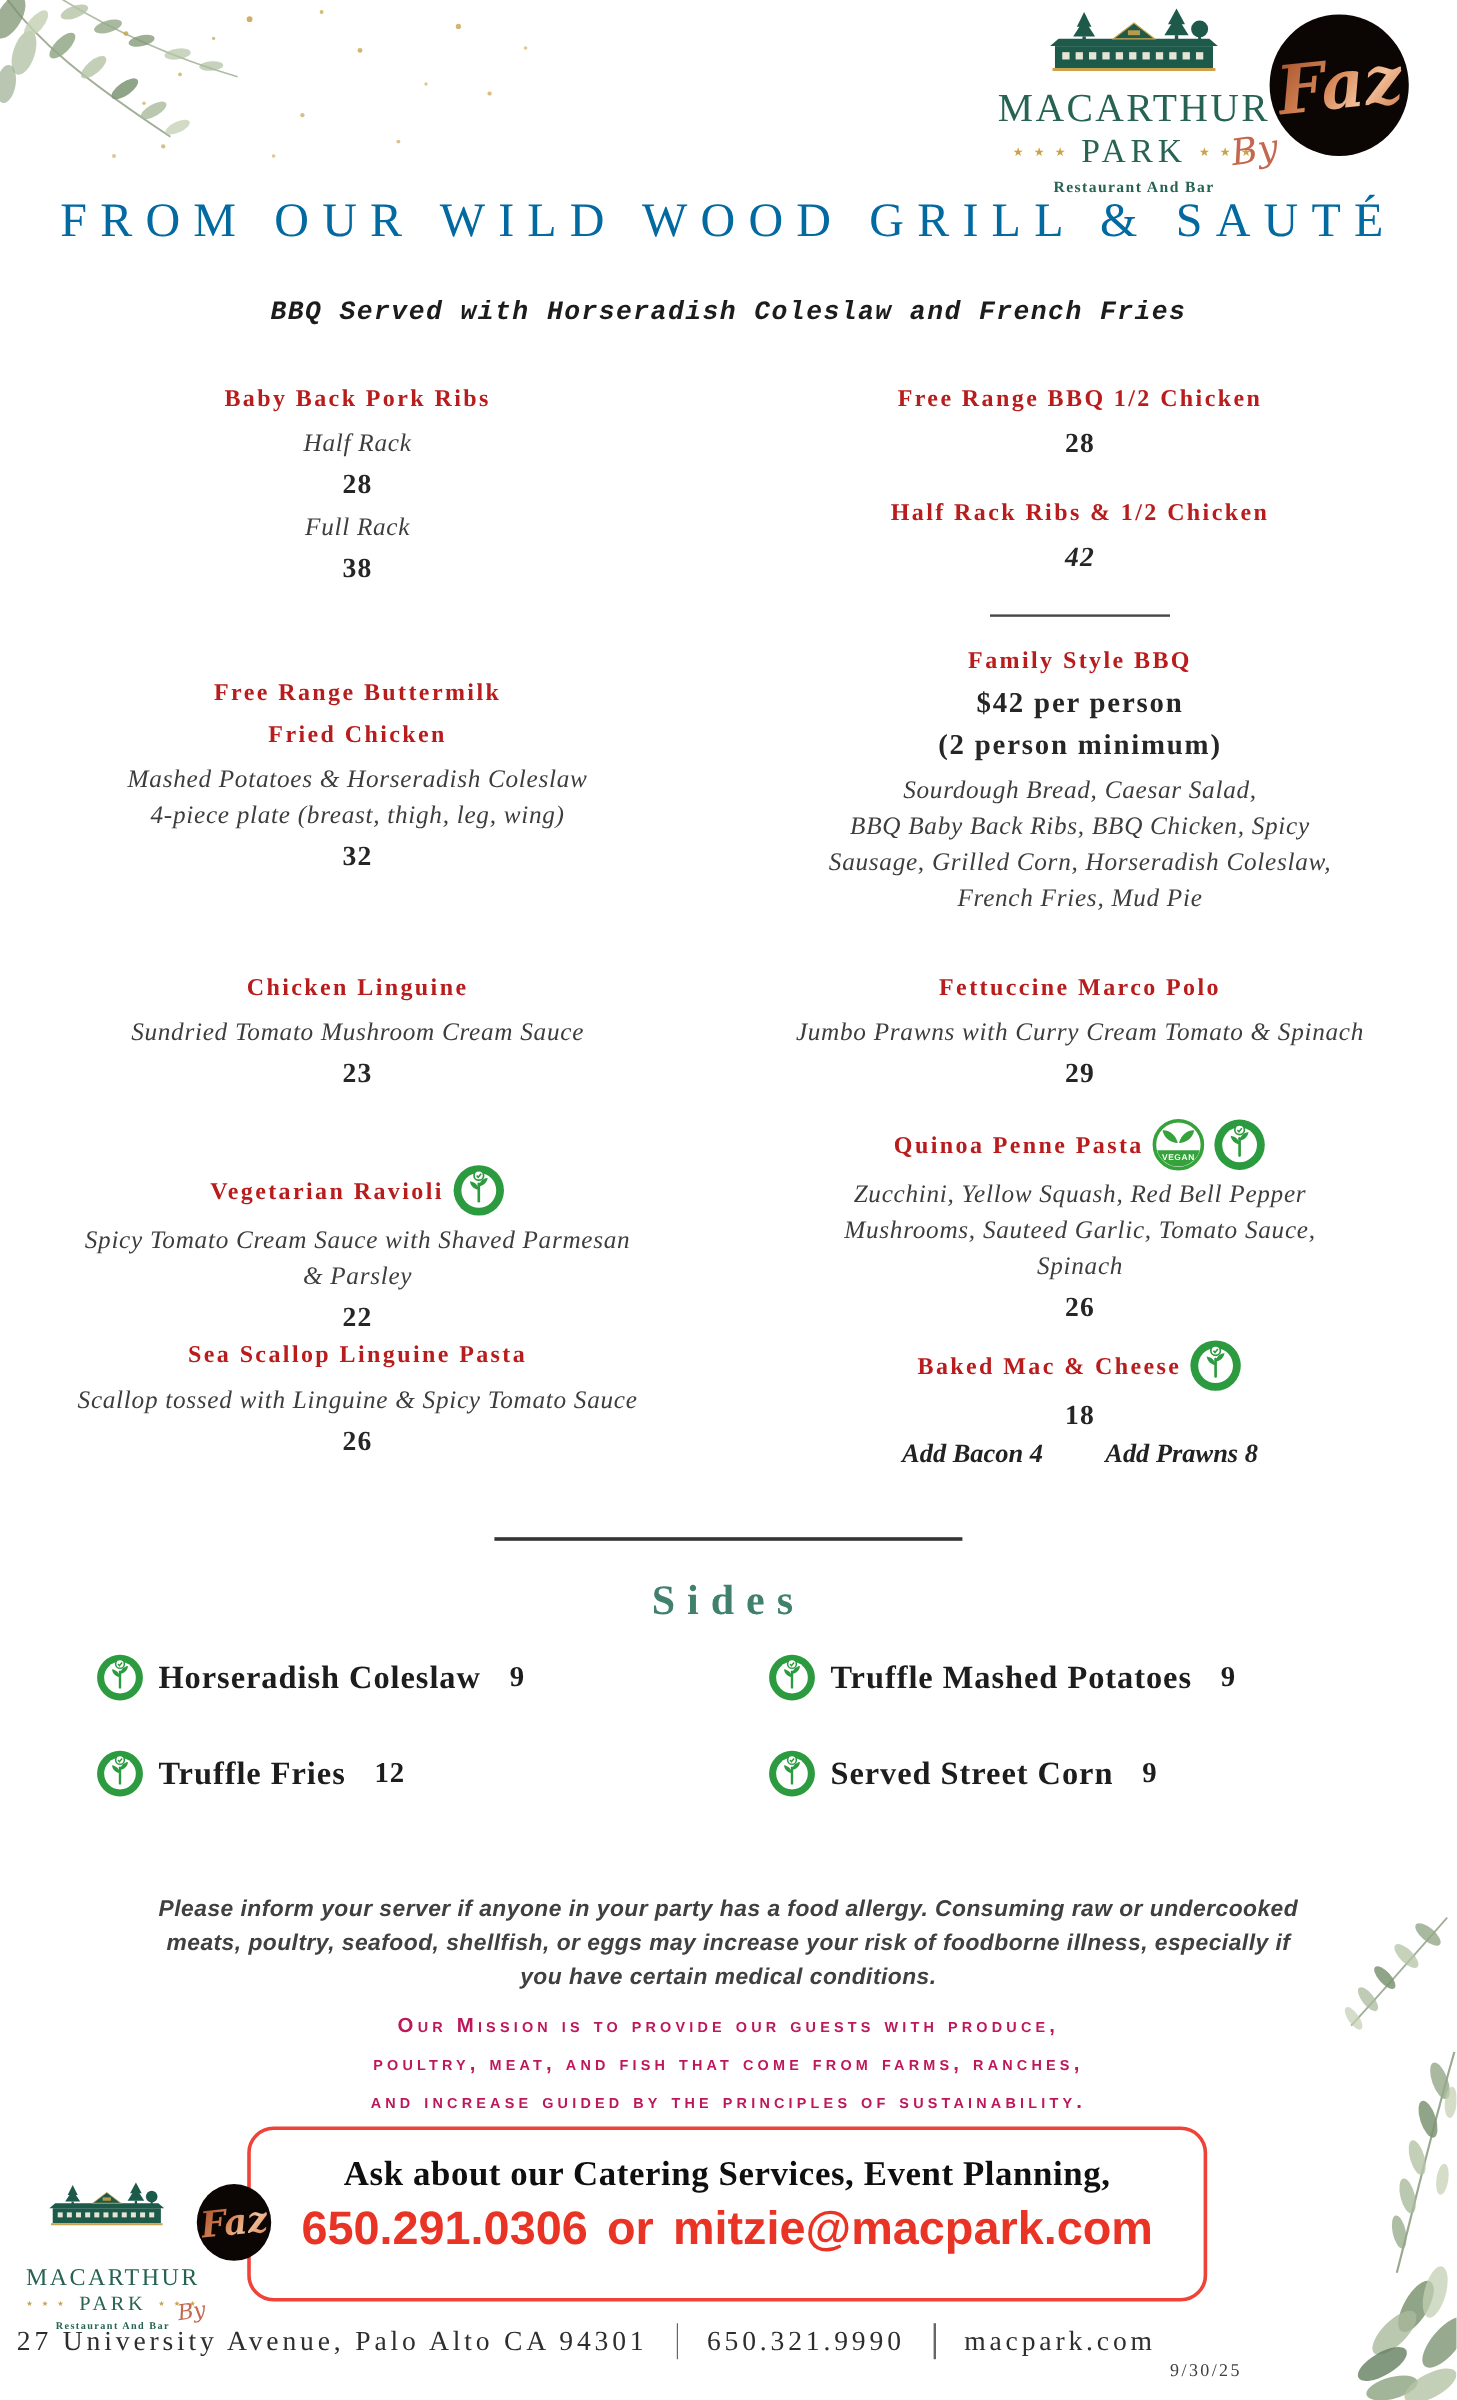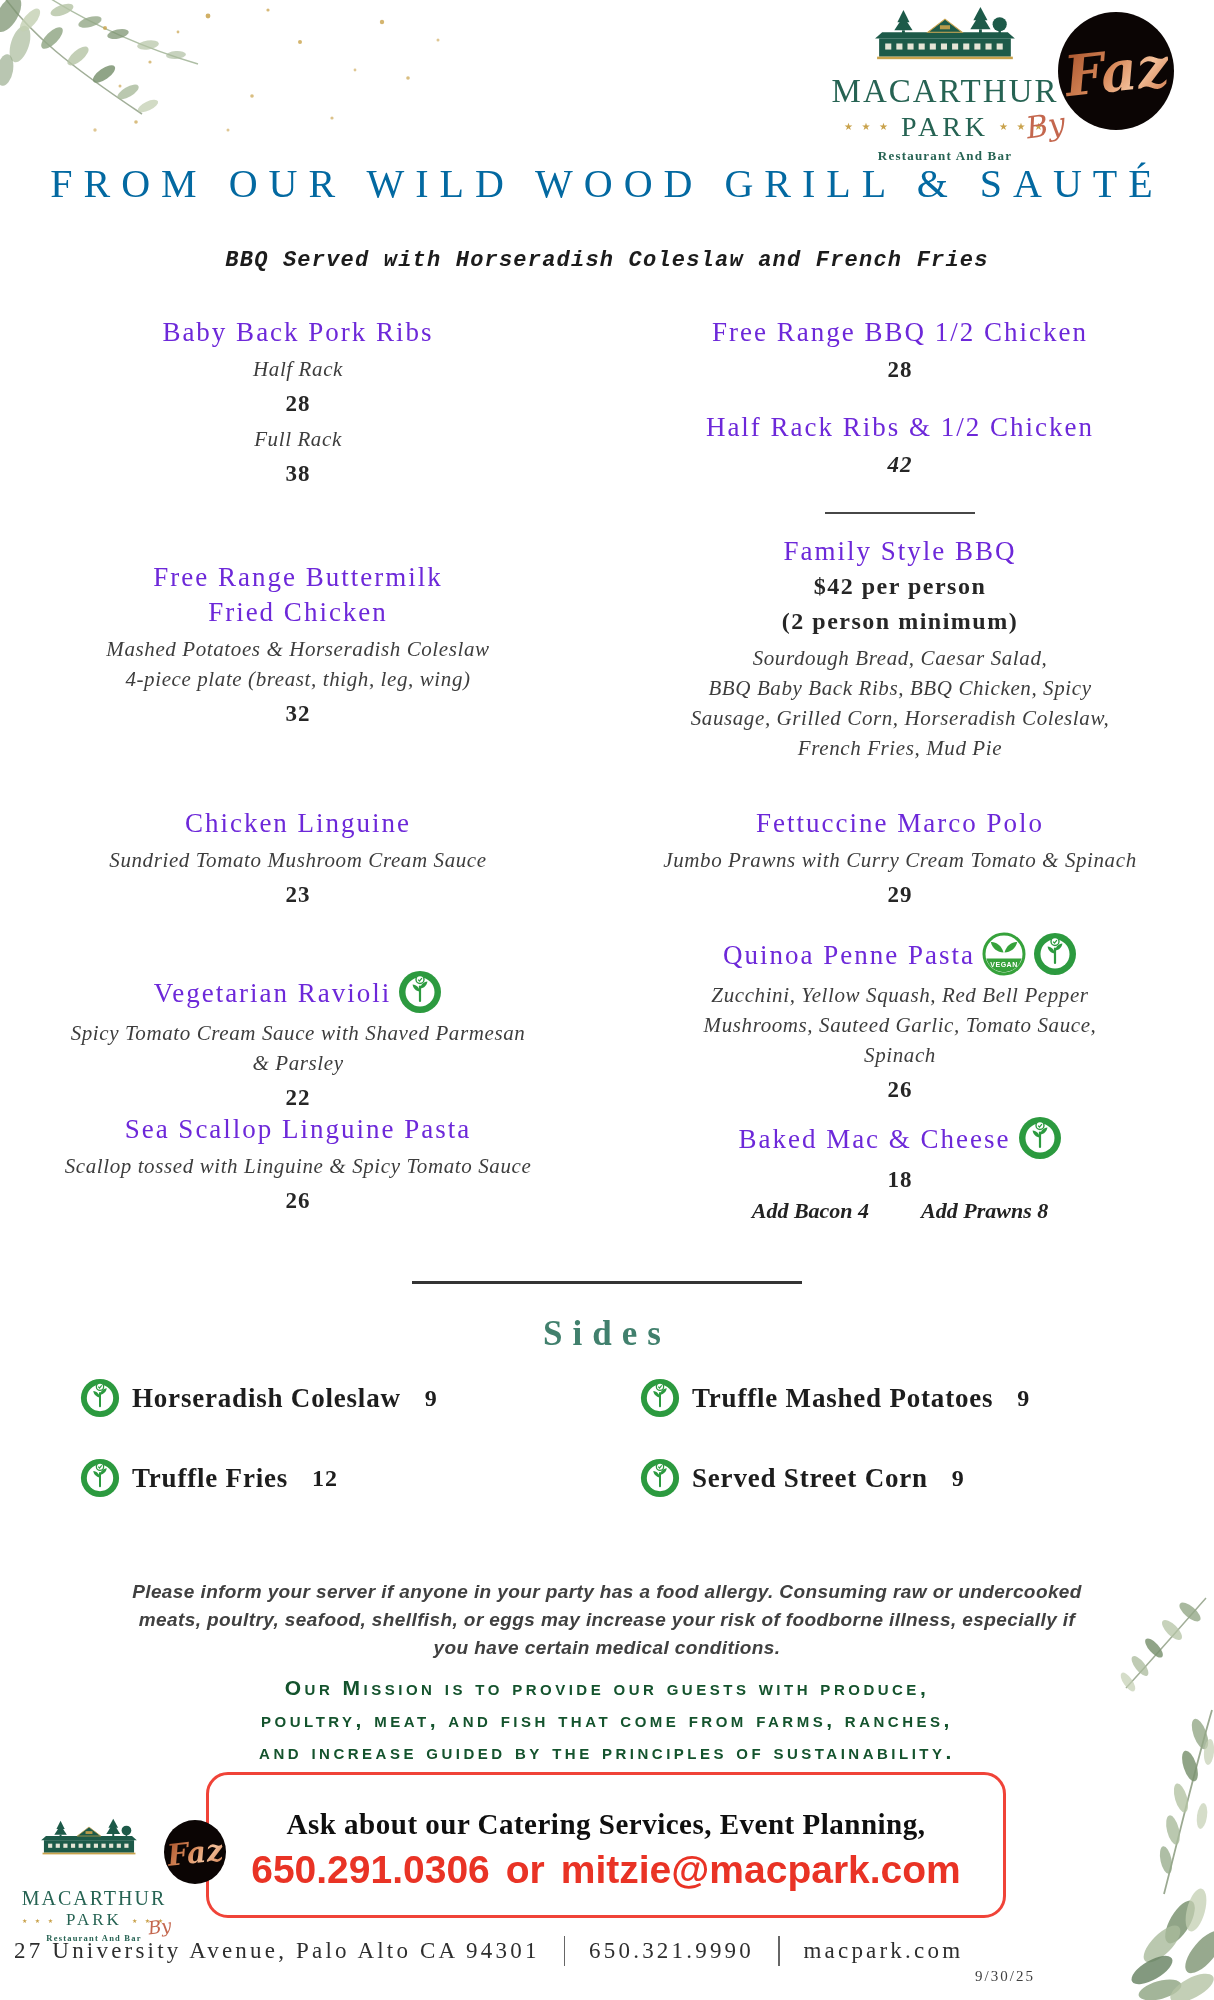--- a/index.html
+++ b/index.html
@@ -61,21 +61,21 @@
   .col-left  .menu-item:nth-child(4){top:944px;margin-top:32px;}
   .col-left  .menu-item:nth-child(5){top:1112px;}
   .col-right .menu-item:nth-child(1){top:315px;}
   .col-right .menu-item:nth-child(2){top:410px;}
   .col-right .menu-item:nth-child(3){top:512px;}
   .col-right .menu-item:nth-child(4){top:806px;}
   .col-right .menu-item:nth-child(5){top:938px;}
   .col-right .menu-item:nth-child(6){top:1122px;}
 
   .item-divider{width:150px;height:2px;background:#474747;margin:0 auto 20px;}
-  .item-name{font-size:27px;font-weight:400;letter-spacing:2px;line-height:35px;color:#6d28d9;white-space:pre-line;}
+  .item-name{font-size:20px;font-weight:700;letter-spacing:2px;line-height:35px;color:#b91c1c;white-space:pre-line;}
   .item-name-row{display:flex;justify-content:center;align-items:flex-start;gap:7px;}
   .badge{width:44px;height:44px;flex:0 0 auto;margin-top:-6px;display:inline-block;}
   .badge svg{width:100%;height:100%;display:block;}
   .line-italic{font-style:italic;font-size:21px;line-height:30px;letter-spacing:0.6px;color:#3d3d3d;white-space:pre-line;margin-top:4px;}
   .line-price{font-size:23px;font-weight:700;line-height:32px;margin-top:4px;color:#262626;letter-spacing:1px;}
   .line-priceitalic{font-size:23px;font-weight:700;font-style:italic;line-height:32px;margin-top:4px;color:#262626;letter-spacing:1px;}
   .line-bold{font-size:24px;font-weight:700;letter-spacing:1.5px;line-height:35px;color:#262626;}
   .addons{display:flex;justify-content:center;gap:52px;font-style:italic;font-weight:700;font-size:22px;margin-top:2px;color:#222;}
 
   
@@ -88,26 +88,26 @@
   .side-badge{width:40px;height:40px;flex:0 0 auto;}
   .side-badge svg{width:100%;height:100%;display:block;}
   .side-price{margin-left:12px;font-size:24px;}
 
   
   .allergy{position:absolute;top:1578px;left:56px;right:56px;text-align:center;
            font-family:"Liberation Sans",sans-serif;font-style:italic;font-size:19px;
            line-height:28px;letter-spacing:0.4px;color:#404040;font-weight:bold;}
   .mission{position:absolute;top:1672px;left:0;right:0;text-align:center;
            font-family:"Liberation Sans",sans-serif;font-weight:700;font-variant:small-caps;
-           font-size:21px;line-height:32px;letter-spacing:3.5px;color:#14532d;}
+           font-size:17px;line-height:32px;letter-spacing:3.5px;color:#be185d;}
 
   
   .catering-box{position:absolute;left:206px;top:1772px;width:800px;height:146px;
                 border:3.5px solid #f04338;border-radius:22px;box-sizing:border-box;
-                text-align:center;padding-top:28px;background:#fff;}
+                text-align:center;padding-top:16px;background:#fff;}
   .catering-line{font-size:29px;font-weight:700;letter-spacing:0.5px;line-height:42px;color:#0f0f0f;}
   .catering-contact{display:flex;justify-content:center;align-items:baseline;gap:16px;
                     font-family:"Liberation Sans",sans-serif;font-weight:700;font-size:39px;
                     color:#e93325;margin-top:2px;line-height:46px;}
 
   
   .footer{position:absolute;left:14px;top:1936px;width:1030px;display:flex;align-items:center;
           font-size:23px;letter-spacing:3.2px;color:#2e2e2e;line-height:30px;}
   .footer-pipe{width:1.5px;height:30px;background:#666;margin:0 24px;flex:0 0 auto;}
   .footer-date{position:absolute;left:945px;top:1968px;width:120px;text-align:center;

